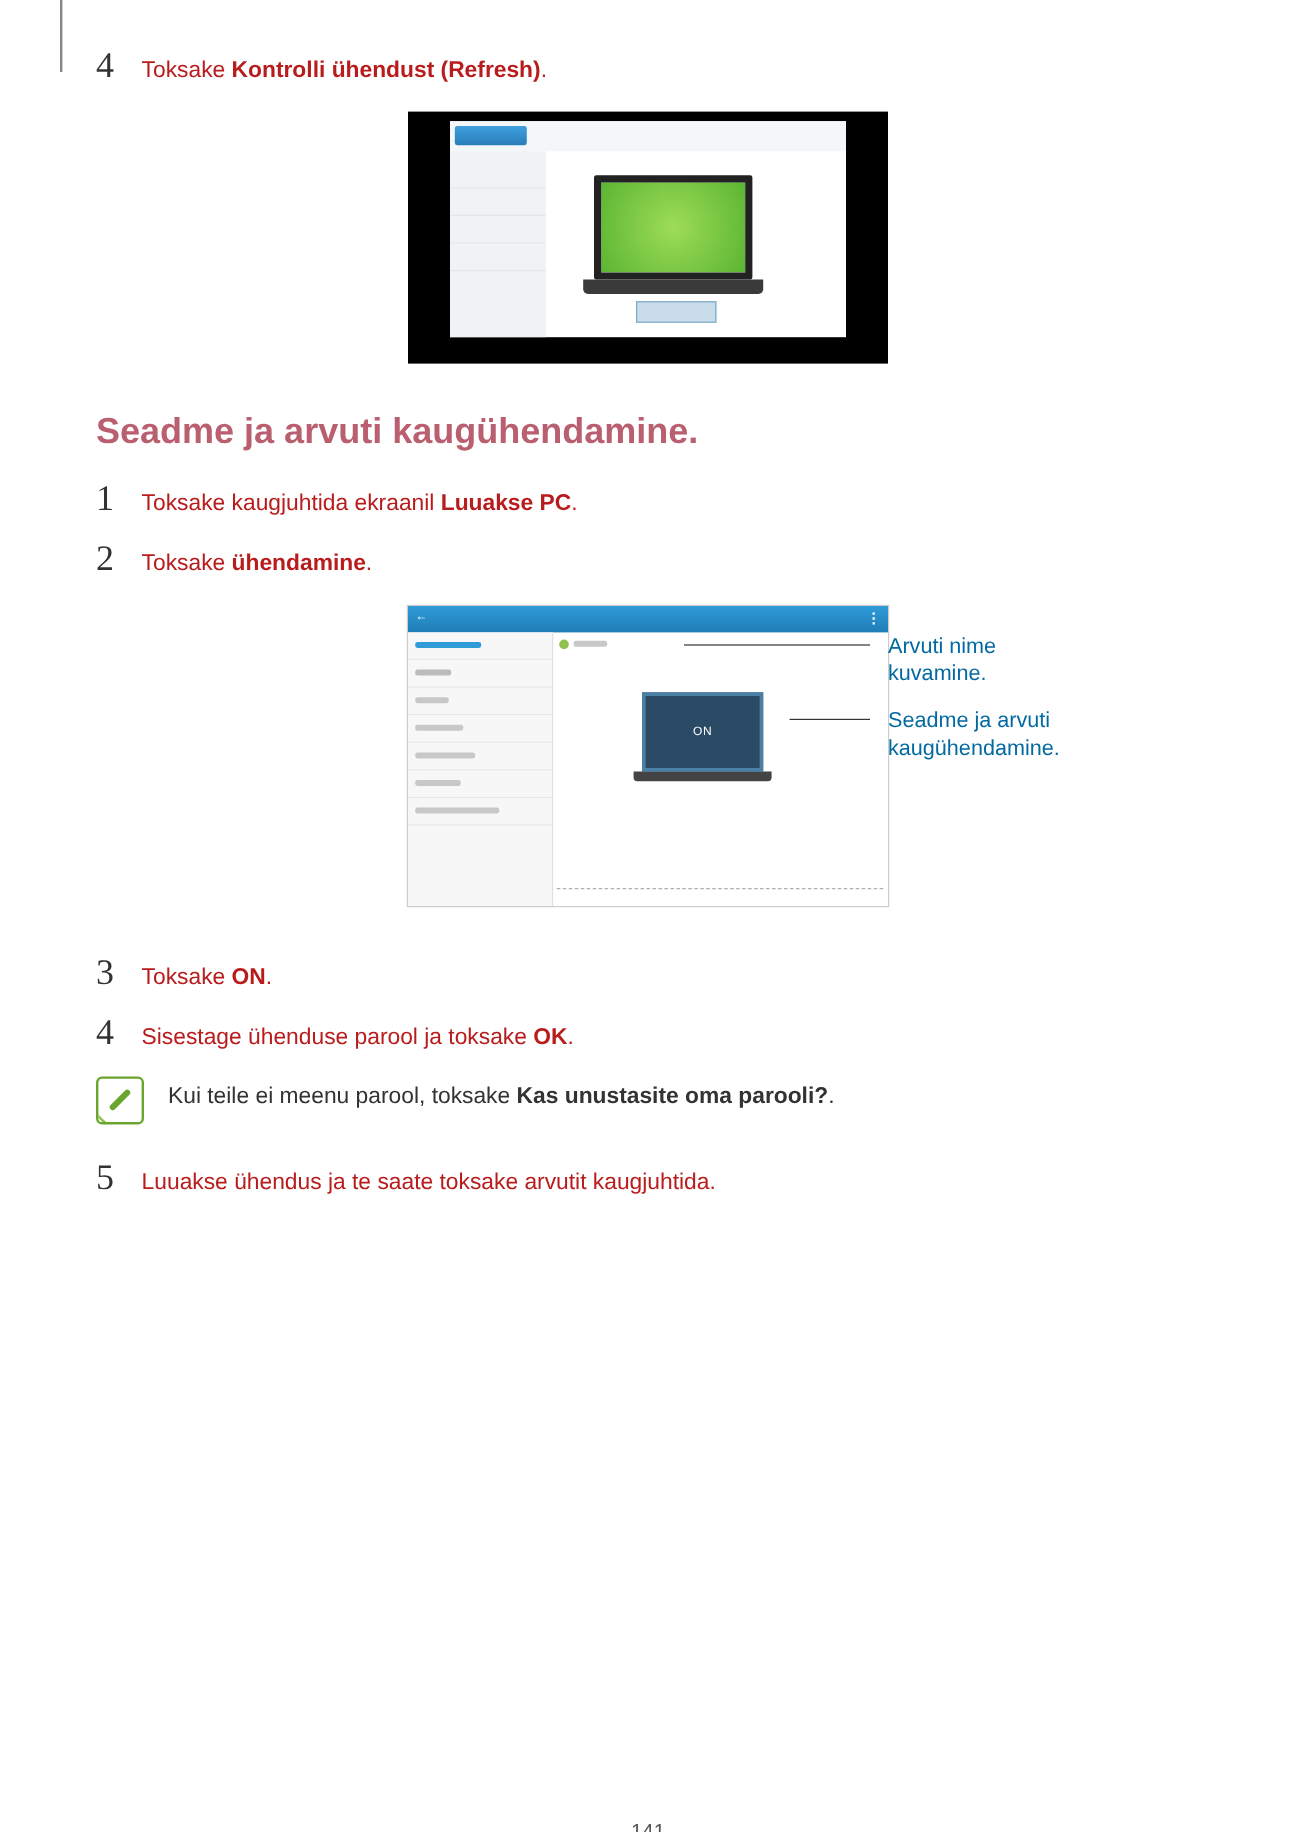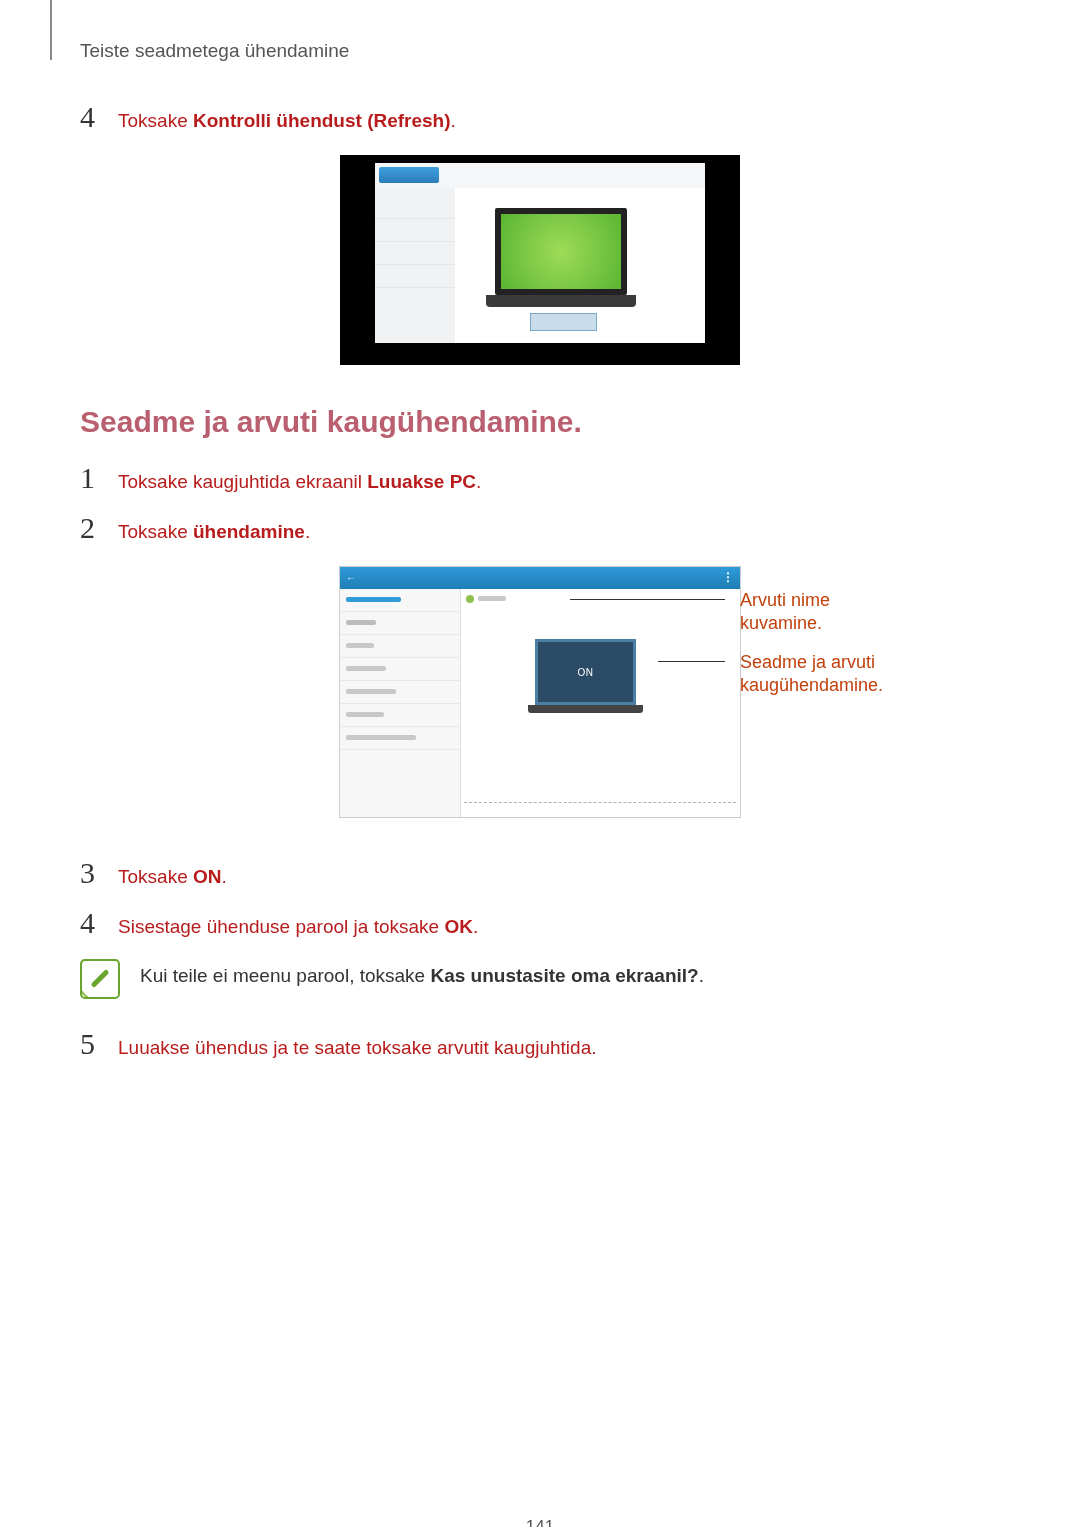--- a/index.html
+++ b/index.html
@@ -188,21 +188,21 @@
     border-radius:0 0 3px 3px;
   }
   .fig2-dashed {
     position:absolute;
     left:4px; right:4px; bottom:14px;
     border-bottom: 1.5px dashed #b0b0b0;
   }
   .callout {
     position:absolute;
     font-size:18px;
-    color:#c2410c;
+    color:#0369a1;
     line-height:1.3;
   }
   .callout-line {
     position:absolute;
     height:1px;
     background:#333;
   }
   .note-row {
     display:flex;
     align-items:flex-start;
@@ -247,21 +247,20 @@
     font-size:17px;
     color:#555;
   }
 </style>
 </head>
 <body>
 
 <div class="page">
   <div class="side-line"></div>
 
-  <div class="header-title">Teiste seadmetega ühendamine</div>
 
   <div class="step">
     <div class="step-num">4</div>
     <div class="step-body">
       <span>Toksake </span><b>Kontrolli ühendust (Refresh)</b><span>.</span>
     </div>
   </div>
 
   <div class="figure-wrap">
     <div class="figure1">
@@ -366,21 +365,21 @@
     <div class="step-body">
       <span>Sisestage ühenduse parool ja toksake </span><b>OK</b><span>.</span>
     </div>
   </div>
 
   <div class="note-row">
     <div class="note-icon">
       <div class="note-pen"></div>
     </div>
     <div class="note-text">
-      <span>Kui teile ei meenu parool, toksake </span><b>Kas unustasite oma ekraanil?</b><span>.</span>
+      <span>Kui teile ei meenu parool, toksake </span><b>Kas unustasite oma parooli?</b><span>.</span>
     </div>
   </div>
 
   <div class="step">
     <div class="step-num">5</div>
     <div class="step-body">Luuakse ühendus ja te saate toksake arvutit kaugjuhtida.</div>
   </div>
 
   <div class="page-num">141</div>
 </div>

